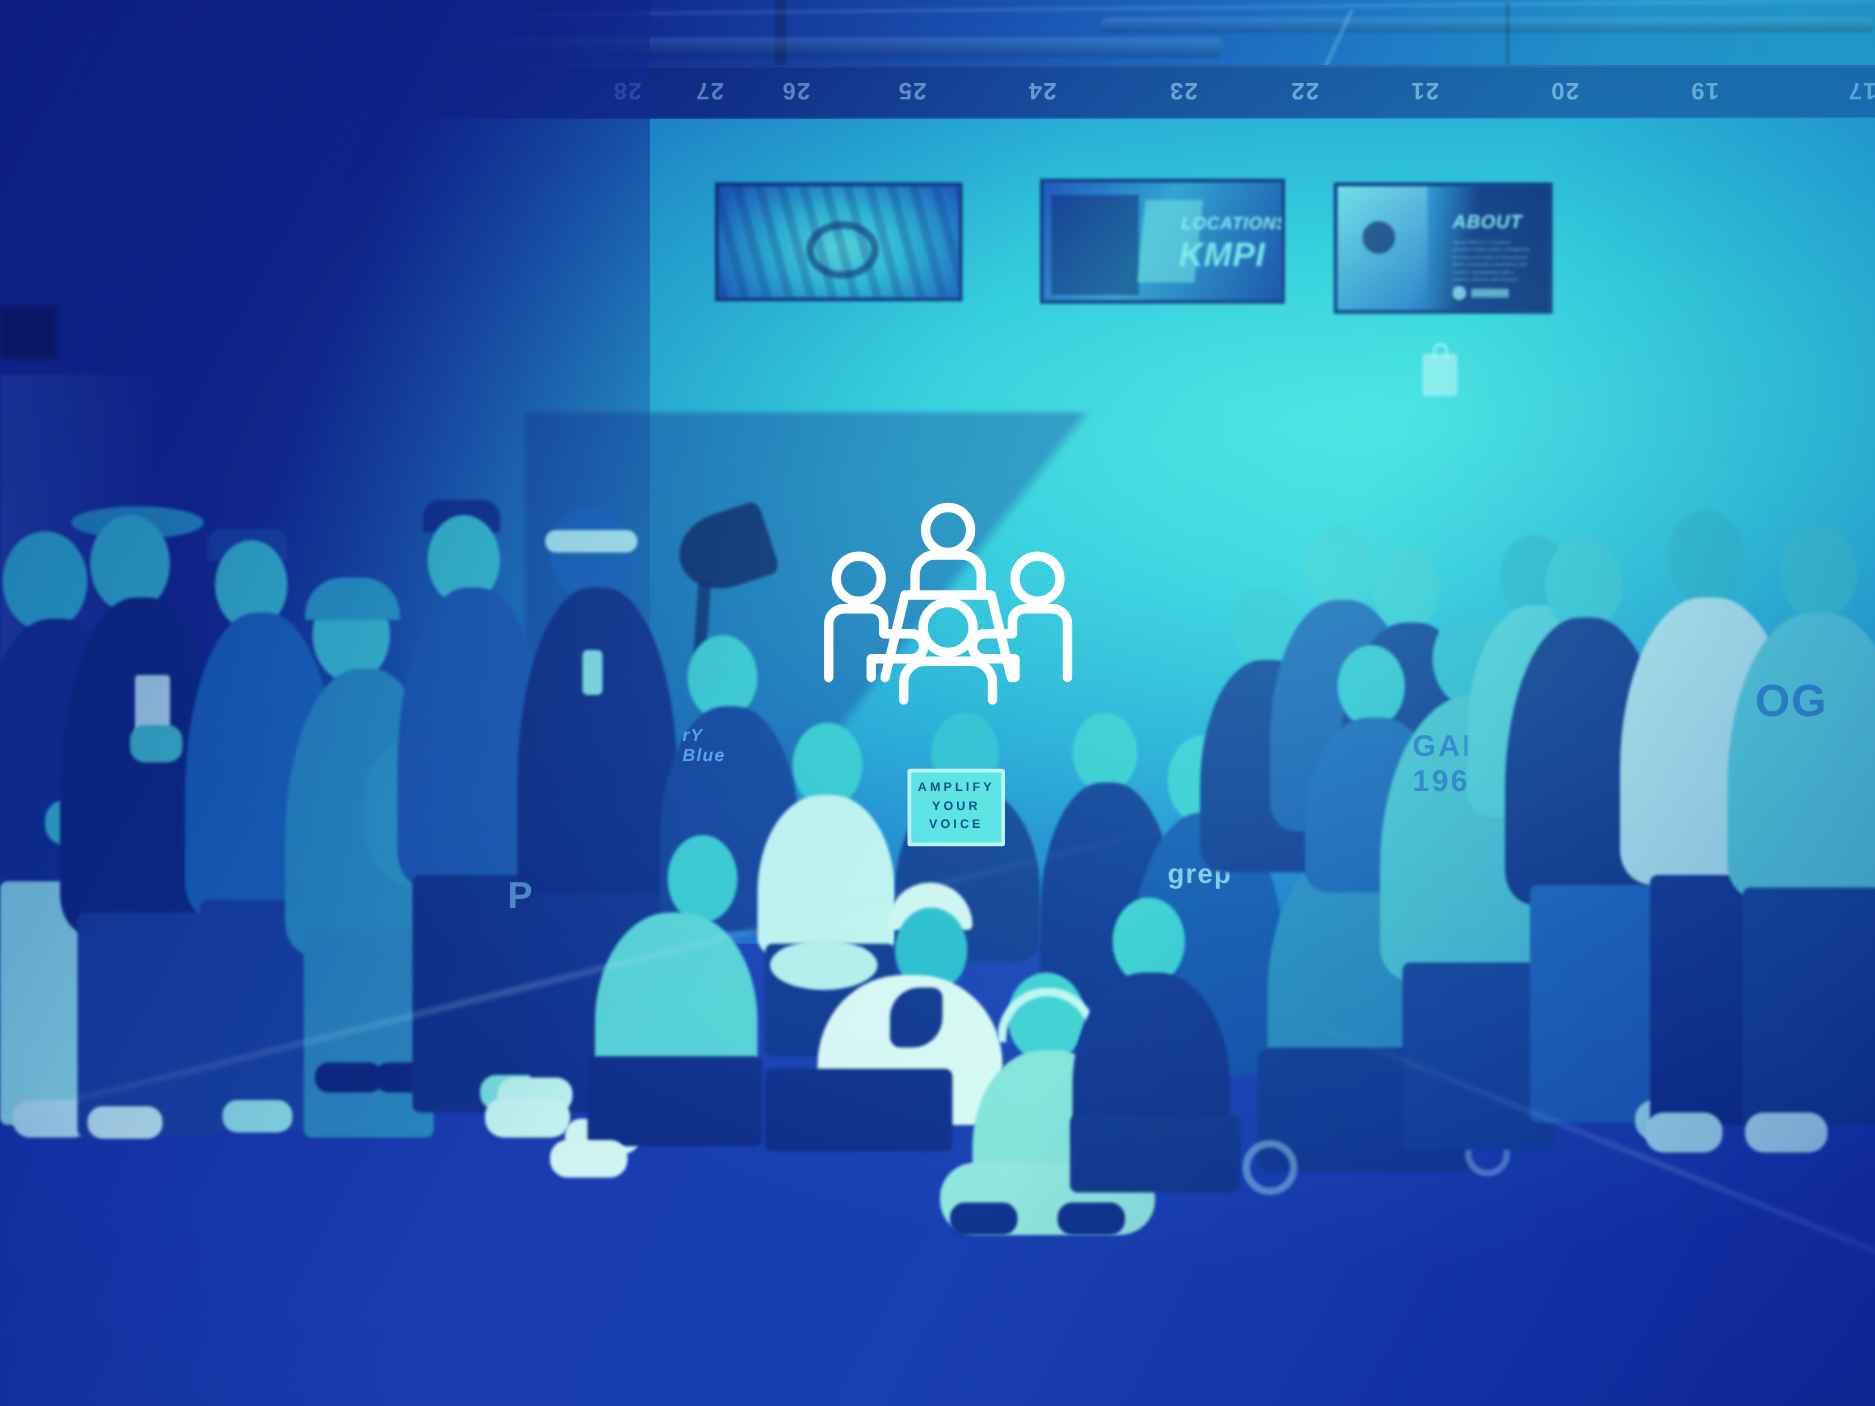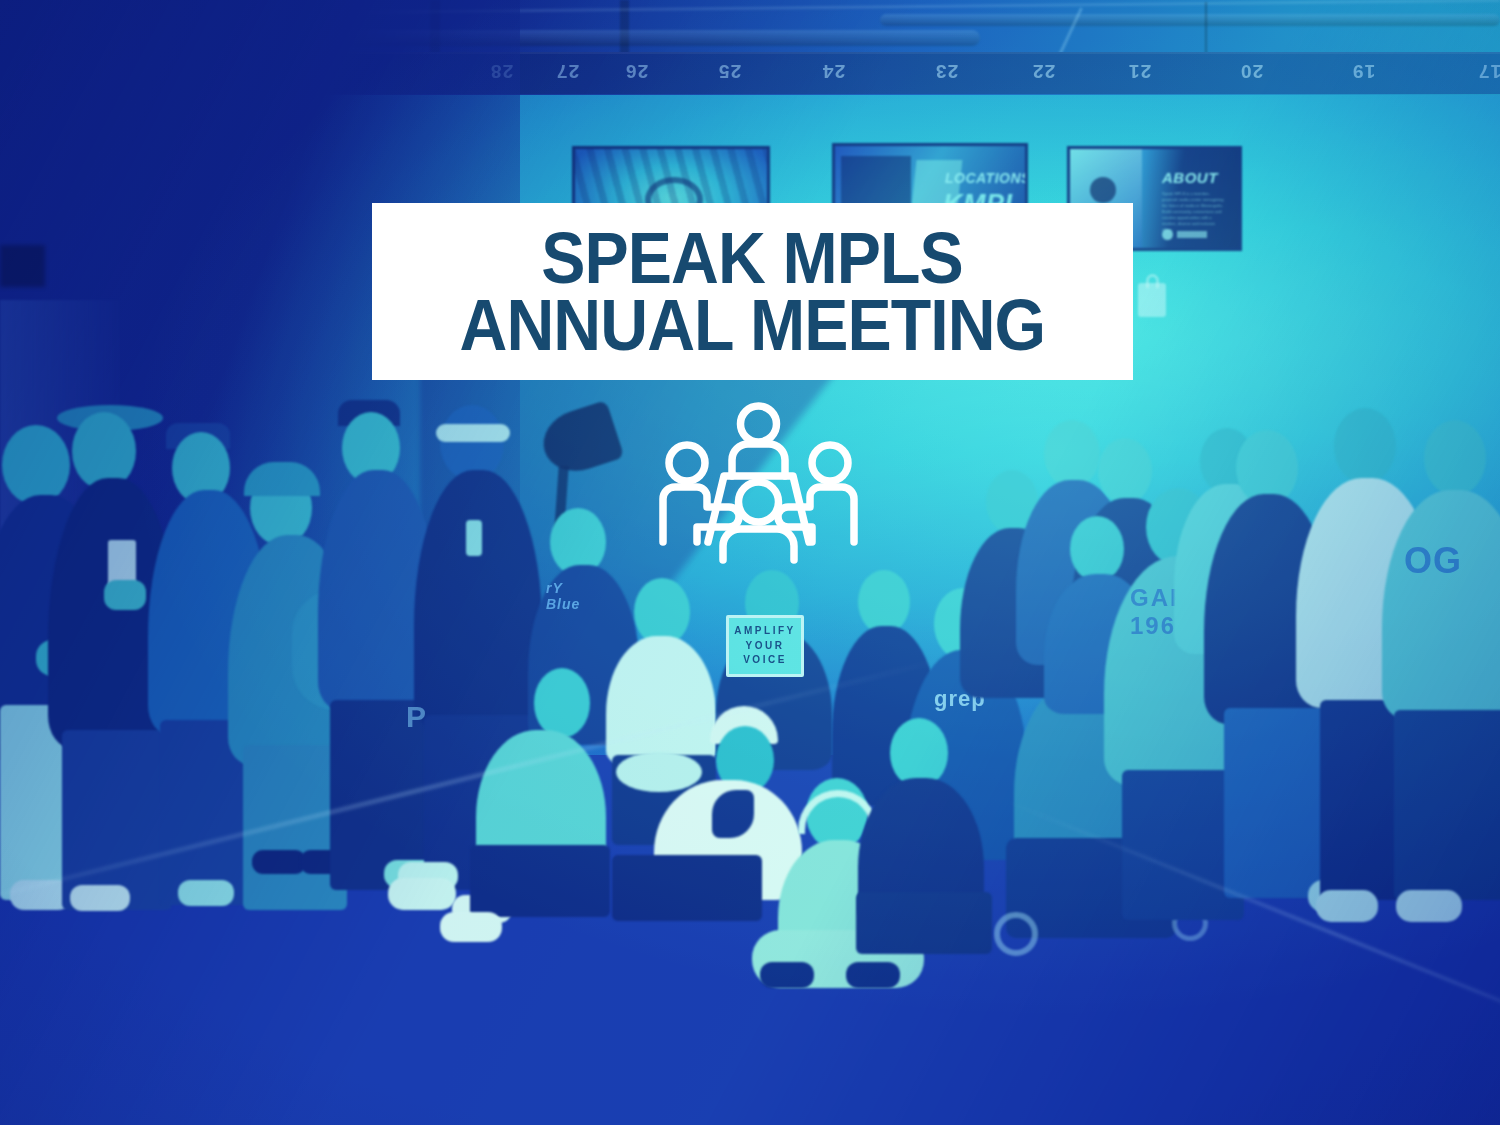--- a/index.html
+++ b/index.html
@@ -413,18 +413,14 @@
       <path d="M12 142 V99 a12 12 0 0 1 12 -12 h22 a10 10 0 0 1 10 10 v10 h22 a10 10 0 0 1 0 20 H46 v15"></path>
 
       <circle cx="179" cy="63" r="18"></circle>
       <path d="M203 142 V99 a12 12 0 0 0 -12 -12 h-22 a10 10 0 0 0 -10 10 v10 h-22 a10 10 0 0 0 0 20 h24 v15"></path>
 
       <circle cx="107.5" cy="102" r="20"></circle>
       <path d="M72 160 V146 a17 17 0 0 1 17 -17 h37 a17 17 0 0 1 17 17 V160"></path>
     </svg>
   </div>
 
-  <div id="title-banner">
-    <div class="title-line l1">SPEAK MPLS</div>
-    <div class="title-line l2">ANNUAL MEETING</div>
-  </div>
 
 </div>
 
 </body></html>

